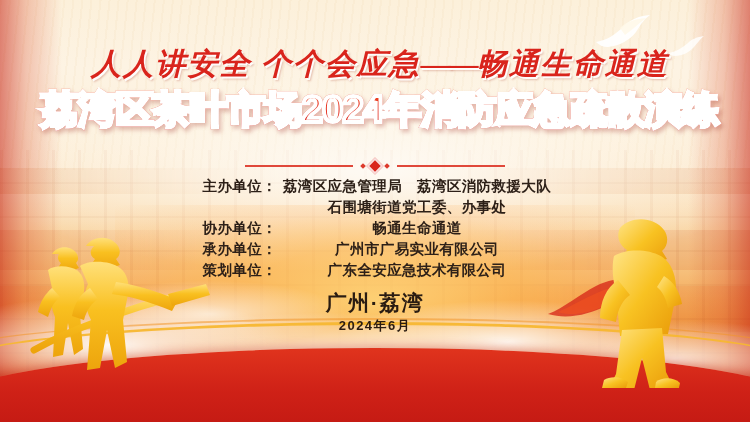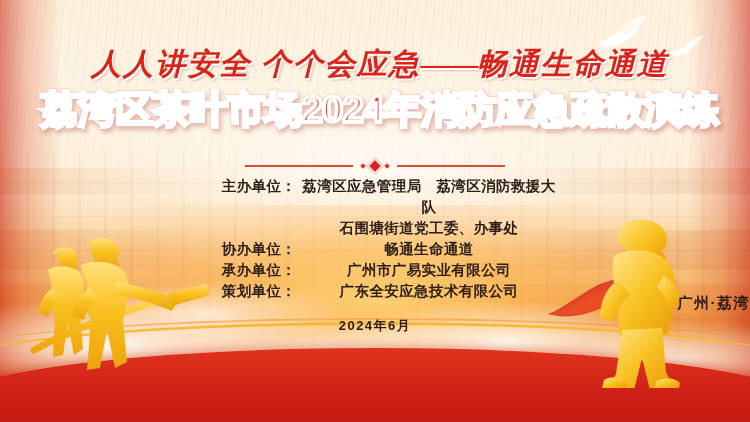--- a/index.html
+++ b/index.html
@@ -217,33 +217,33 @@
     display:flex; flex-direction:column; align-items:center;
   }
   .org-row{
     display:flex; align-items:baseline;
     width:364px;
     font-size:14.5px; line-height:21px;
     font-weight:700;
     color:#2d2018;
     letter-spacing:.4px;
   }
-  .org-label{ width:84px; flex:none; text-align:center;margin-left:24px; }
+  .org-label{ width:84px; flex:none; text-align:right; }
   .org-value{ flex:1; text-align:center; }
   .org-row.cont .org-label{ visibility:hidden; }
 
   
   .footer-text{
     position:absolute; left:0; right:0; top:292px;
     text-align:center; z-index:6;
     color:#2a1c12;
     font-weight:700;
     letter-spacing:1.5px;
   }
-  .footer-text .place{ font-size:15px; line-height:22px;text-align:right; }
+  .footer-text .place{ font-size:21px; line-height:22px; }
   .footer-text .date{ font-size:13px; line-height:24px; }
 
   
   .paper-streaks{
     position:absolute; left:0; right:0; top:0; height:170px;
     pointer-events:none; opacity:.5;
     background:repeating-linear-gradient(96deg,
       rgba(226,188,130,.16) 0px, rgba(226,188,130,.16) 2px,
       rgba(255,255,255,0) 2px, rgba(255,255,255,0) 9px);
   }

